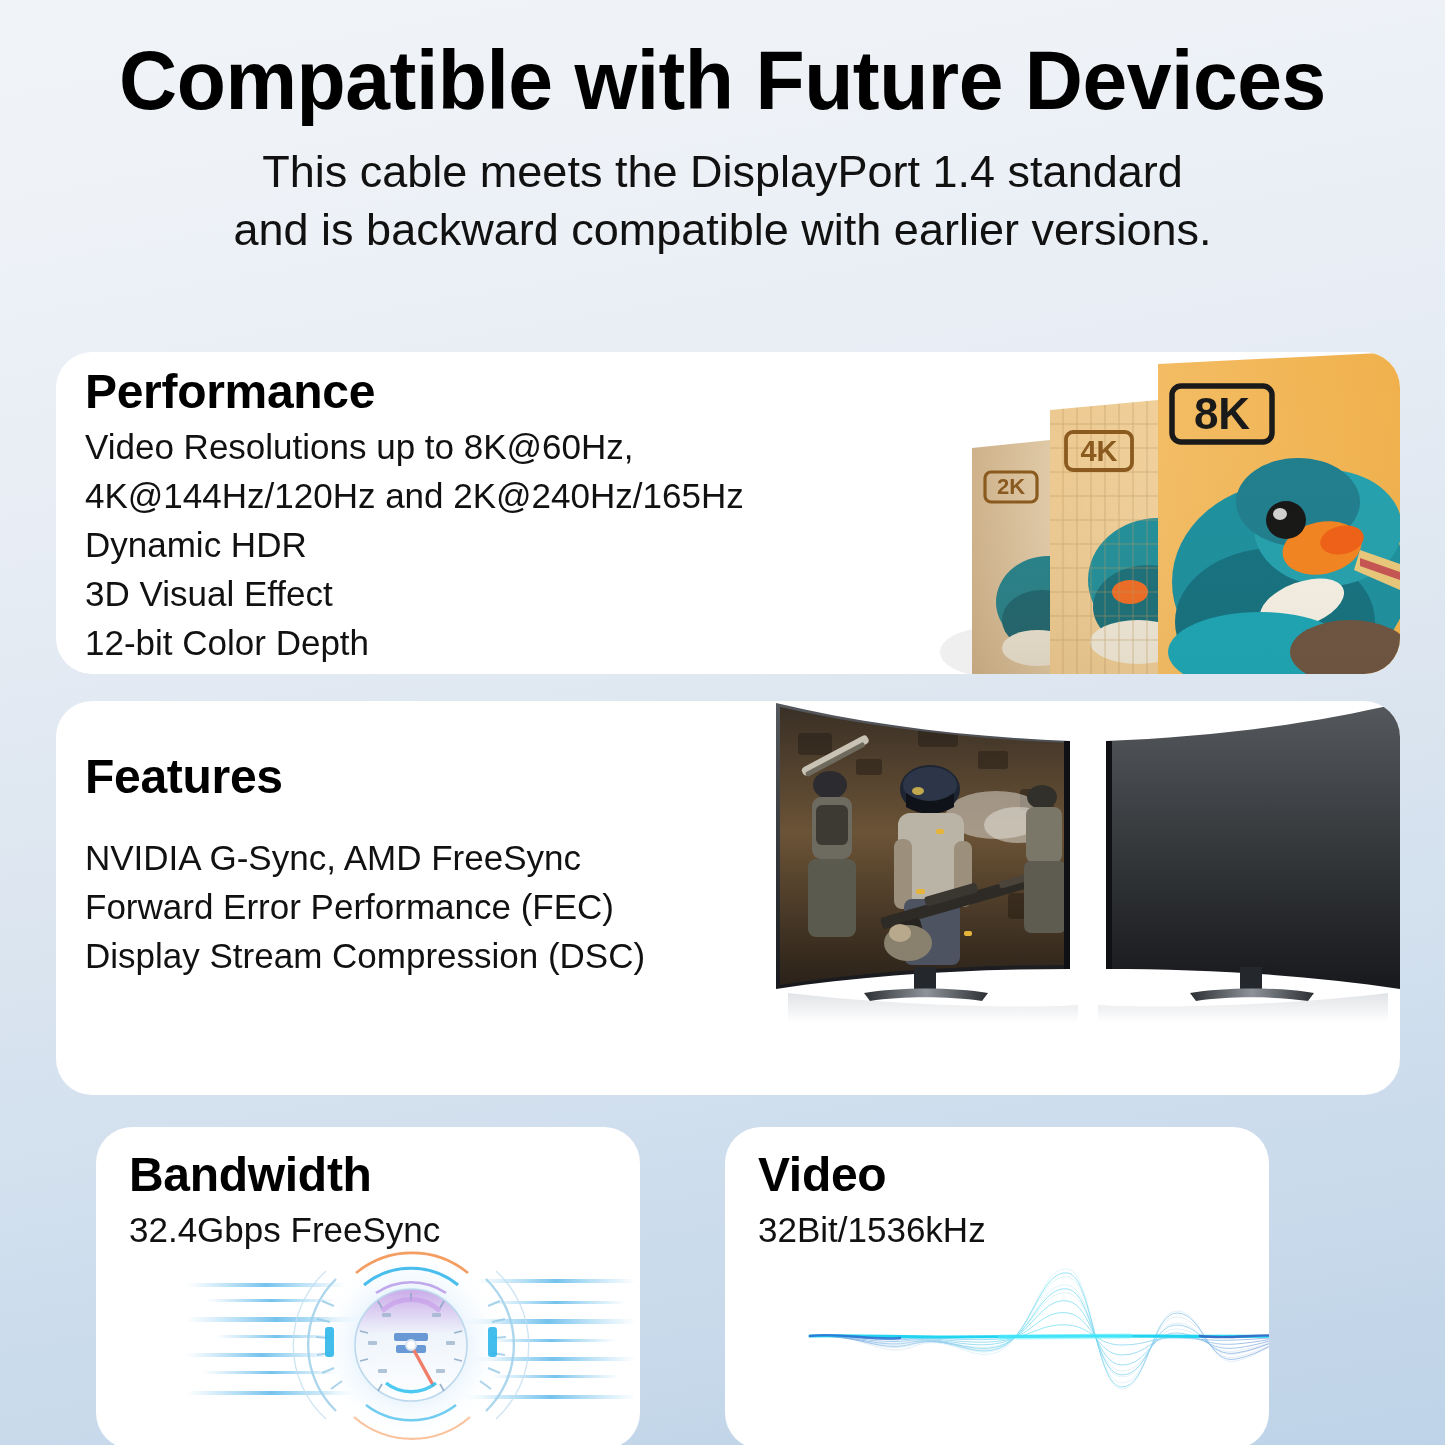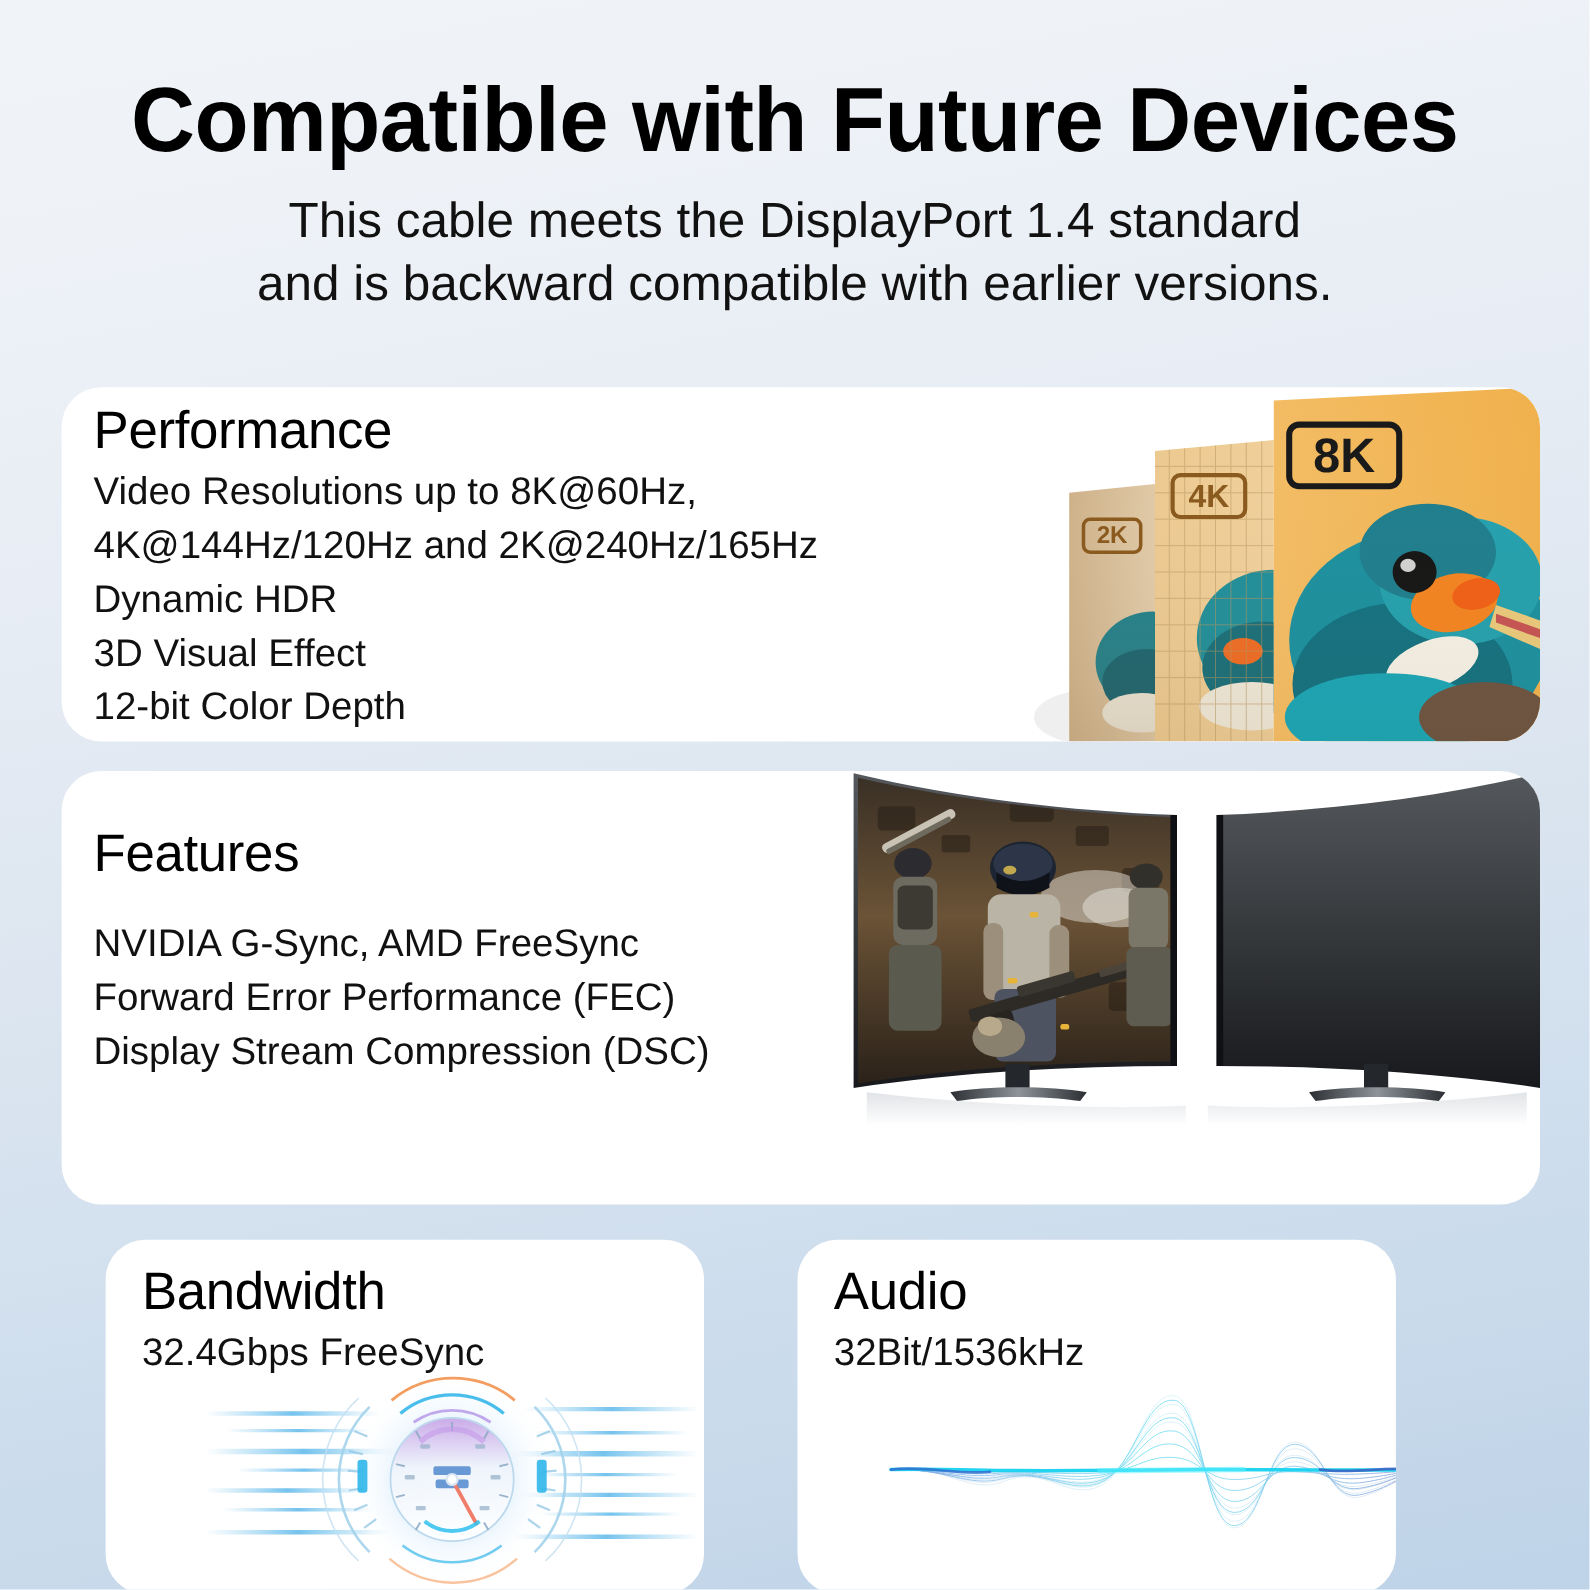--- a/index.html
+++ b/index.html
@@ -18,21 +18,21 @@
         #e6ecf4 34%,
         #dde6f0 52%,
         #d2e0ee 70%,
         #c6d8ea 88%,
         #bed3e8 100%);
     position: relative;
   }
 
   
   .header {
-    padding-top: 68px;
+    padding-top: 40px;
     text-align: center;
   }
 
   .page-title {
     font-size: 83px;
     font-weight: 700;
     line-height: 0.98;
     letter-spacing: -0.5px;
     color: #000;
     transform: scaleX(0.97);
@@ -71,21 +71,21 @@
     gap: 45px;
   }
   .card-band, .card-audio {
     width: 544px;
     height: 322px;
     margin-left: 40px;
   }
 
   .card-title {
     font-size: 48px;
-    font-weight: 400;
+    font-weight: 700;
     color: #000;
     letter-spacing: -0.3px;
     line-height: 1.08;
   }
 
   .card-line {
     font-size: 35px;
     line-height: 1.40;
     color: #111;
     white-space: nowrap;
@@ -537,21 +537,21 @@
           <circle cx="225" cy="100" r="5" fill="#ffffff" stroke="#d9e6f2" stroke-width="2"></circle>
 
           <path d="M196,66 A42,42 0 0,1 254,66" fill="none" stroke="#c59ae8" stroke-width="5" opacity="0.6"></path>
           <path d="M200,138 A40,40 0 0,0 250,138" fill="none" stroke="#2fc0ee" stroke-width="3.5" opacity="0.85"></path>
         </svg>
       </div>
     </div>
 
     <div class="card card-audio">
       <div class="audio-text">
-        <div class="card-title">Audio</div>
+        <div class="card-title">Video</div>
         <div class="card-line">32Bit/1536kHz</div>
       </div>
 
       <div class="audio-art">
         <svg width="500" height="190" viewBox="0 0 500 190">
           <defs>
             <linearGradient id="wv" x1="0" y1="0" x2="1" y2="0">
               <stop offset="0%" stop-color="#2f6fd0"></stop>
               <stop offset="22%" stop-color="#4aa3e2"></stop>
               <stop offset="48%" stop-color="#18cbe8"></stop>

